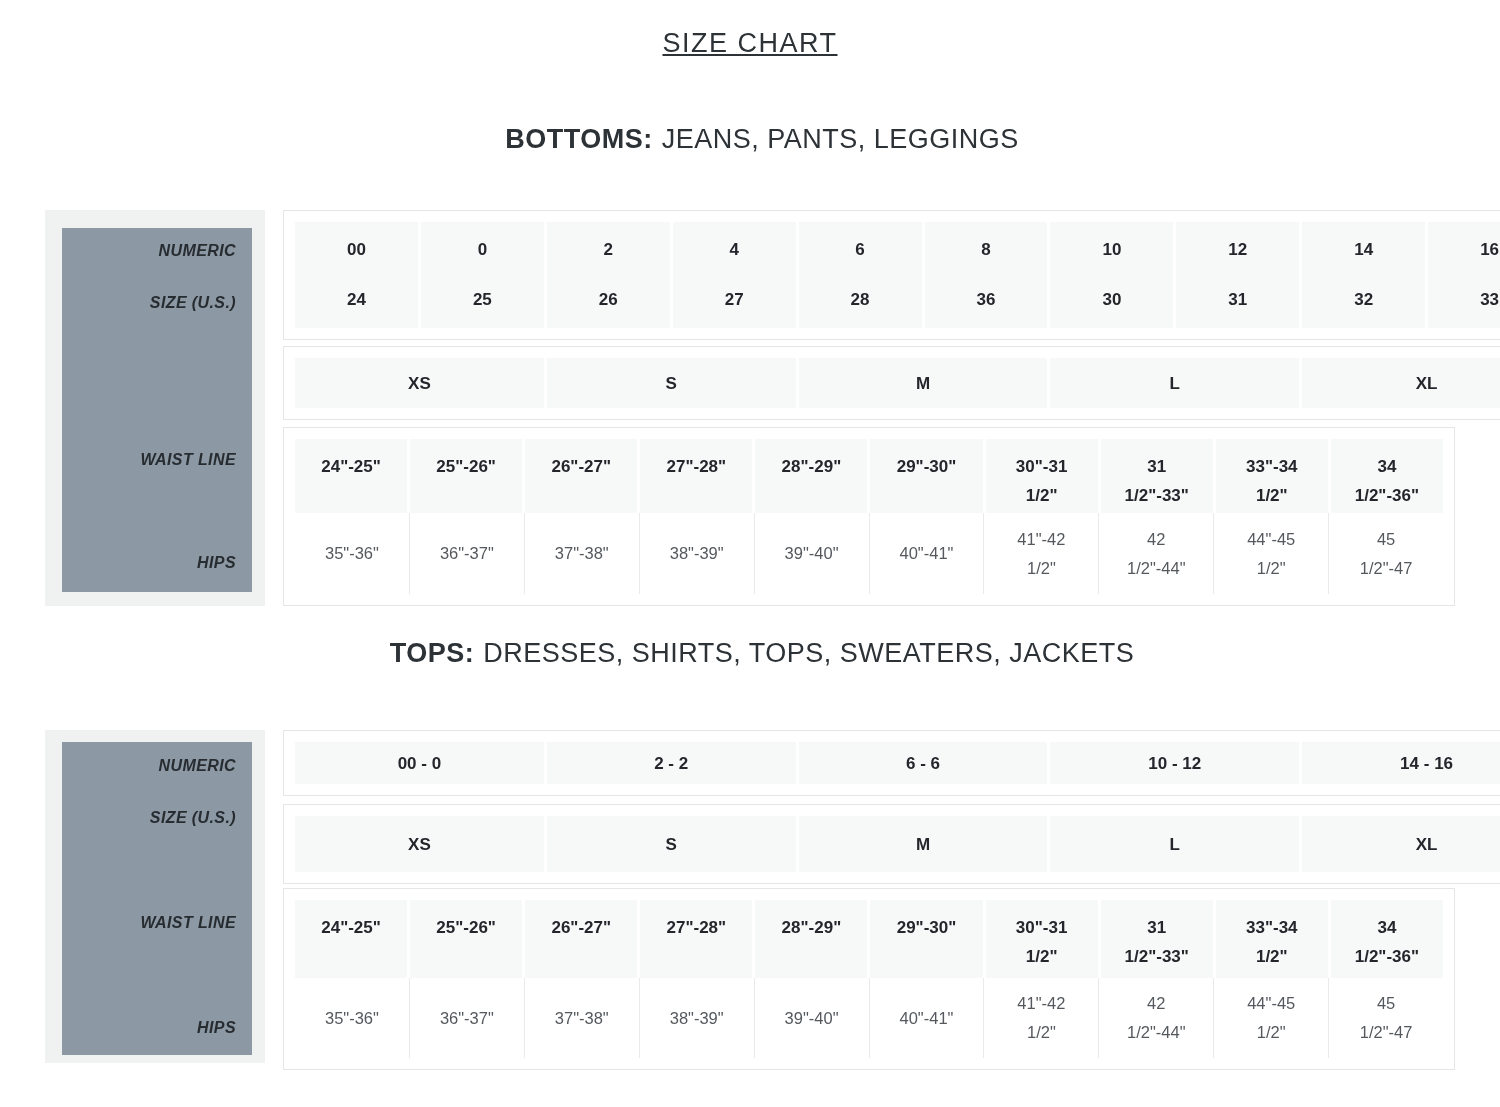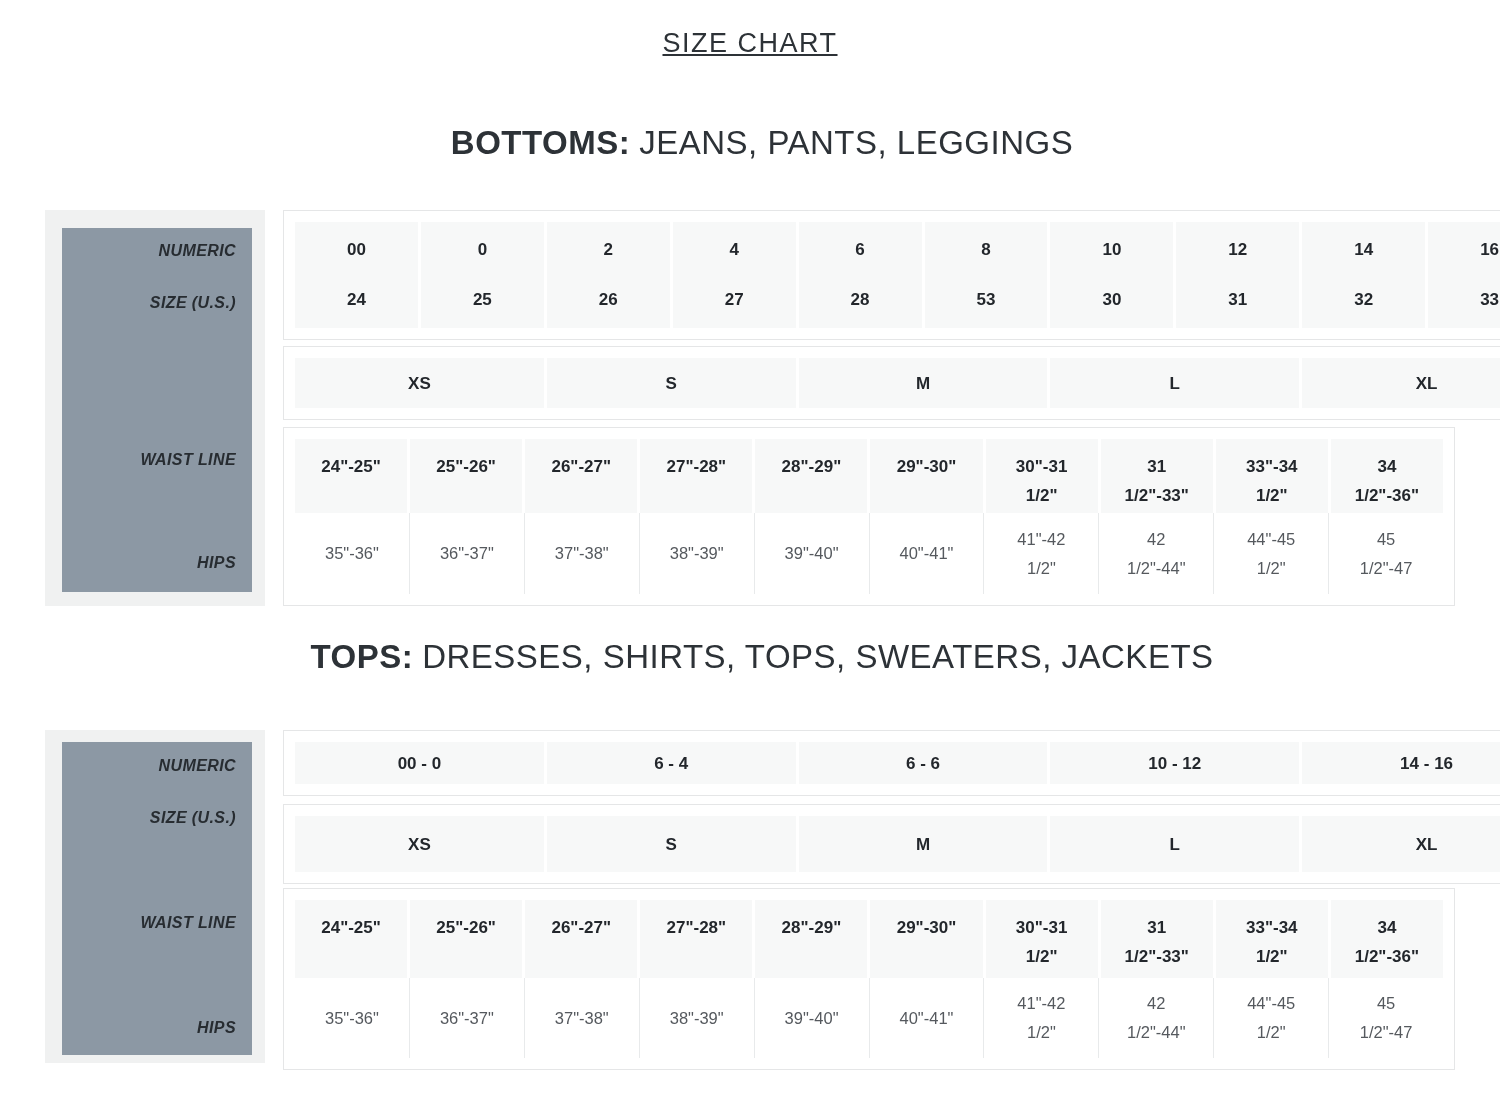--- a/index.html
+++ b/index.html
@@ -7,21 +7,21 @@
   body { font-family:"Liberation Sans", sans-serif; color:#262b30; }
   .page { position:relative; width:1500px; height:1107px; background:#ffffff; overflow:hidden; }
 
   .page-title {
     position:absolute; top:28px; left:0; width:100%;
     text-align:center; font-size:27px; font-weight:400;
     letter-spacing:1.5px; color:#2d3237;text-decoration:underline;
   }
   .section-heading {
     position:absolute; left:0; width:100%;
-    text-align:center; font-size:33px; font-weight:400;
+    text-align:center; font-size:27px; font-weight:400;
     letter-spacing:0.5px; color:#2d3237;padding-left:24px;
   }
   .section-heading .hb { font-weight:700; }
   .section-heading .hr { margin-left:9px; }
 
   
   .side-frame { position:absolute; background:#f0f1f1; }
   .side-box { position:absolute; background:#8c98a4; }
   .side-label {
     position:absolute; right:16px; white-space:nowrap;
@@ -85,21 +85,21 @@
       <div class="side-label" style="top:326px;">HIPS</div>
     </div>
   </div>
 
   <div class="tbl-row t1-c1">
     <div class="cell pair"><span>00</span><span>24</span></div>
     <div class="cell pair"><span>0</span><span>25</span></div>
     <div class="cell pair"><span>2</span><span>26</span></div>
     <div class="cell pair"><span>4</span><span>27</span></div>
     <div class="cell pair"><span>6</span><span>28</span></div>
-    <div class="cell pair"><span>8</span><span>53</span></div>
+    <div class="cell pair"><span>8</span><span>36</span></div>
     <div class="cell pair"><span>10</span><span>30</span></div>
     <div class="cell pair"><span>12</span><span>31</span></div>
     <div class="cell pair"><span>14</span><span>32</span></div>
     <div class="cell pair"><span>16</span><span>33</span></div>
   </div>
 
   <div class="tbl-row t1-c2">
     <div class="cell">XS</div>
     <div class="cell">S</div>
     <div class="cell">M</div>
@@ -150,21 +150,21 @@
     <div class="side-box" style="left:17px; top:12px; width:190px; height:313px;">
       <div class="side-label" style="top:15px;">NUMERIC</div>
       <div class="side-label" style="top:67px;">SIZE (U.S.)</div>
       <div class="side-label" style="top:172px;">WAIST LINE</div>
       <div class="side-label" style="top:277px;">HIPS</div>
     </div>
   </div>
 
   <div class="tbl-row t2-c1">
     <div class="cell">00 - 0</div>
-    <div class="cell">6 - 4</div>
+    <div class="cell">2 - 2</div>
     <div class="cell">6 - 6</div>
     <div class="cell">10 - 12</div>
     <div class="cell">14 - 16</div>
   </div>
 
   <div class="tbl-row t2-c2">
     <div class="cell">XS</div>
     <div class="cell">S</div>
     <div class="cell">M</div>
     <div class="cell">L</div>

